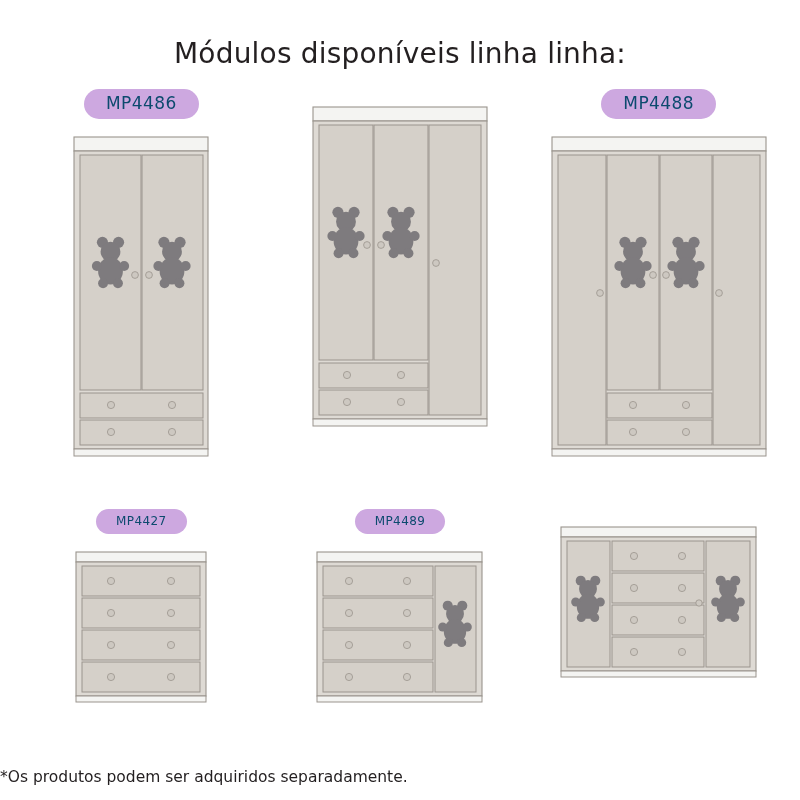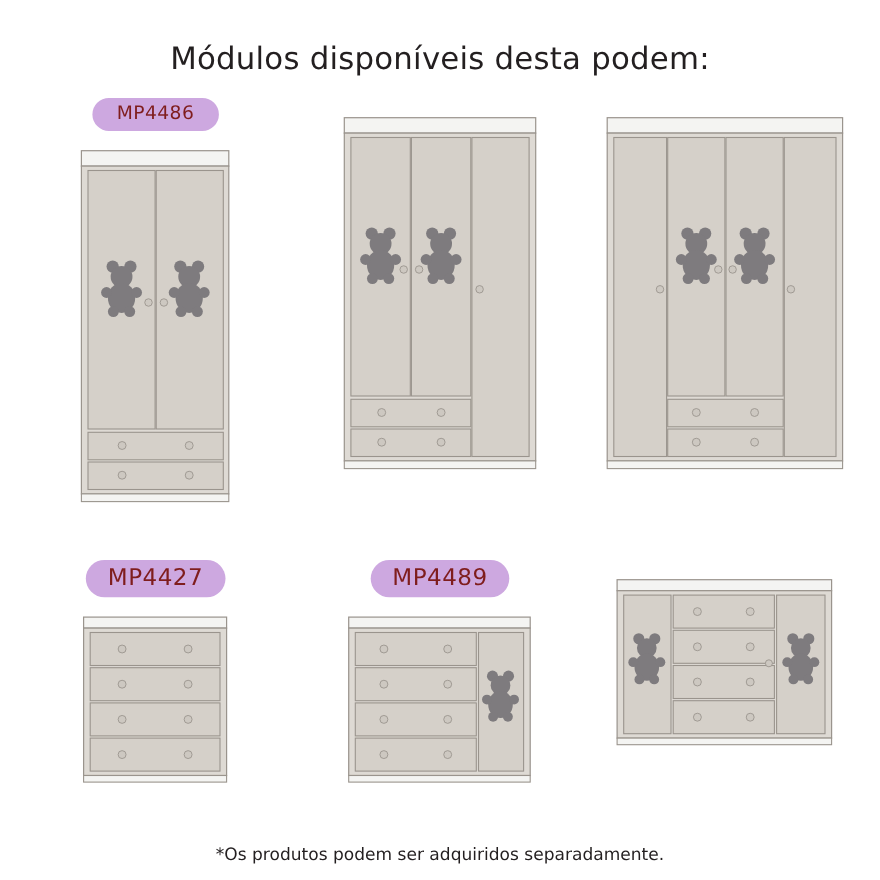--- a/index.html
+++ b/index.html
@@ -21,21 +21,21 @@
     font-weight: 400;
     letter-spacing: 0.2px;
     padding-top: 18px;
     color: #231f20;
   }
   .footnote {
     position: absolute;
     left: 0;
     right: 0;
     bottom: 14px;
-    text-align: center;
+    text-align: left;
     font-size: 15.5px;
     color: #231f20;
   }
   .grid {
     margin-top: 16px;
     display: grid;
     grid-template-columns: repeat(3, 1fr);
     grid-template-rows: 420px 230px;
     column-gap: 0px;
     row-gap: 0px;
@@ -43,42 +43,42 @@
     box-sizing: border-box;
   }
   .cell {
     position: relative;
     display: flex;
     flex-direction: column;
     align-items: center;
   }
   .badge {
     background: #cda8e0;
-    color: #7f1d1d;
+    color: #0c4a6e;
     font-size: 17px;
     border-radius: 22px;
     padding: 6px 22px 7px 22px;
     line-height: 1;
     letter-spacing: 0.4px;
     white-space: nowrap;
   }
   .badge.small {
-    font-size: 21px;
+    font-size: 12px;
     padding: 6px 20px 7px 20px;
   }
   .art {
     margin-top: 14px;
     position: relative;
   }
   svg { display: block; }
 </style>
 </head>
 <body>
 
-<h1 class="page-title">Módulos disponíveis desta podem:</h1>
+<h1 class="page-title">Módulos disponíveis linha linha:</h1>
 
 <div class="grid">
 
   <div class="cell">
     <div class="badge">MP4486</div>
     <div class="art">
       <svg width="150" height="330" viewBox="0 0 150 330">
 
         <rect x="8" y="4" width="134" height="14" fill="#f4f4f2" stroke="#9a948d" stroke-width="1.1"></rect>
 
@@ -164,20 +164,21 @@
         <circle cx="42" cy="272" r="3.6" fill="#cdc8c1" stroke="#9a948d" stroke-width="0.8"></circle>
         <circle cx="96" cy="272" r="3.6" fill="#cdc8c1" stroke="#9a948d" stroke-width="0.8"></circle>
         <circle cx="42" cy="299" r="3.6" fill="#cdc8c1" stroke="#9a948d" stroke-width="0.8"></circle>
         <circle cx="96" cy="299" r="3.6" fill="#cdc8c1" stroke="#9a948d" stroke-width="0.8"></circle>
         <rect x="8" y="316" width="174" height="7" fill="#f4f4f2" stroke="#9a948d" stroke-width="1"></rect>
       </svg>
     </div>
   </div>
 
   <div class="cell">
+    <div class="badge">MP4488</div>
     <div class="art">
       <svg width="230" height="330" viewBox="0 0 230 330">
         <rect x="8" y="4" width="214" height="14" fill="#f4f4f2" stroke="#9a948d" stroke-width="1.1"></rect>
         <rect x="8" y="18" width="214" height="298" fill="#dedad4" stroke="#9a948d" stroke-width="1.1"></rect>
         <rect x="14" y="22" width="48" height="290" fill="#d5d0c9" stroke="#9a948d" stroke-width="1"></rect>
         <rect x="63" y="22" width="52" height="235" fill="#d5d0c9" stroke="#9a948d" stroke-width="1"></rect>
         <rect x="116" y="22" width="52" height="235" fill="#d5d0c9" stroke="#9a948d" stroke-width="1"></rect>
         <rect x="169" y="22" width="47" height="290" fill="#d5d0c9" stroke="#9a948d" stroke-width="1"></rect>
         <g fill="#7e7b7e">
           <g transform="translate(89,123) scale(0.62)">

